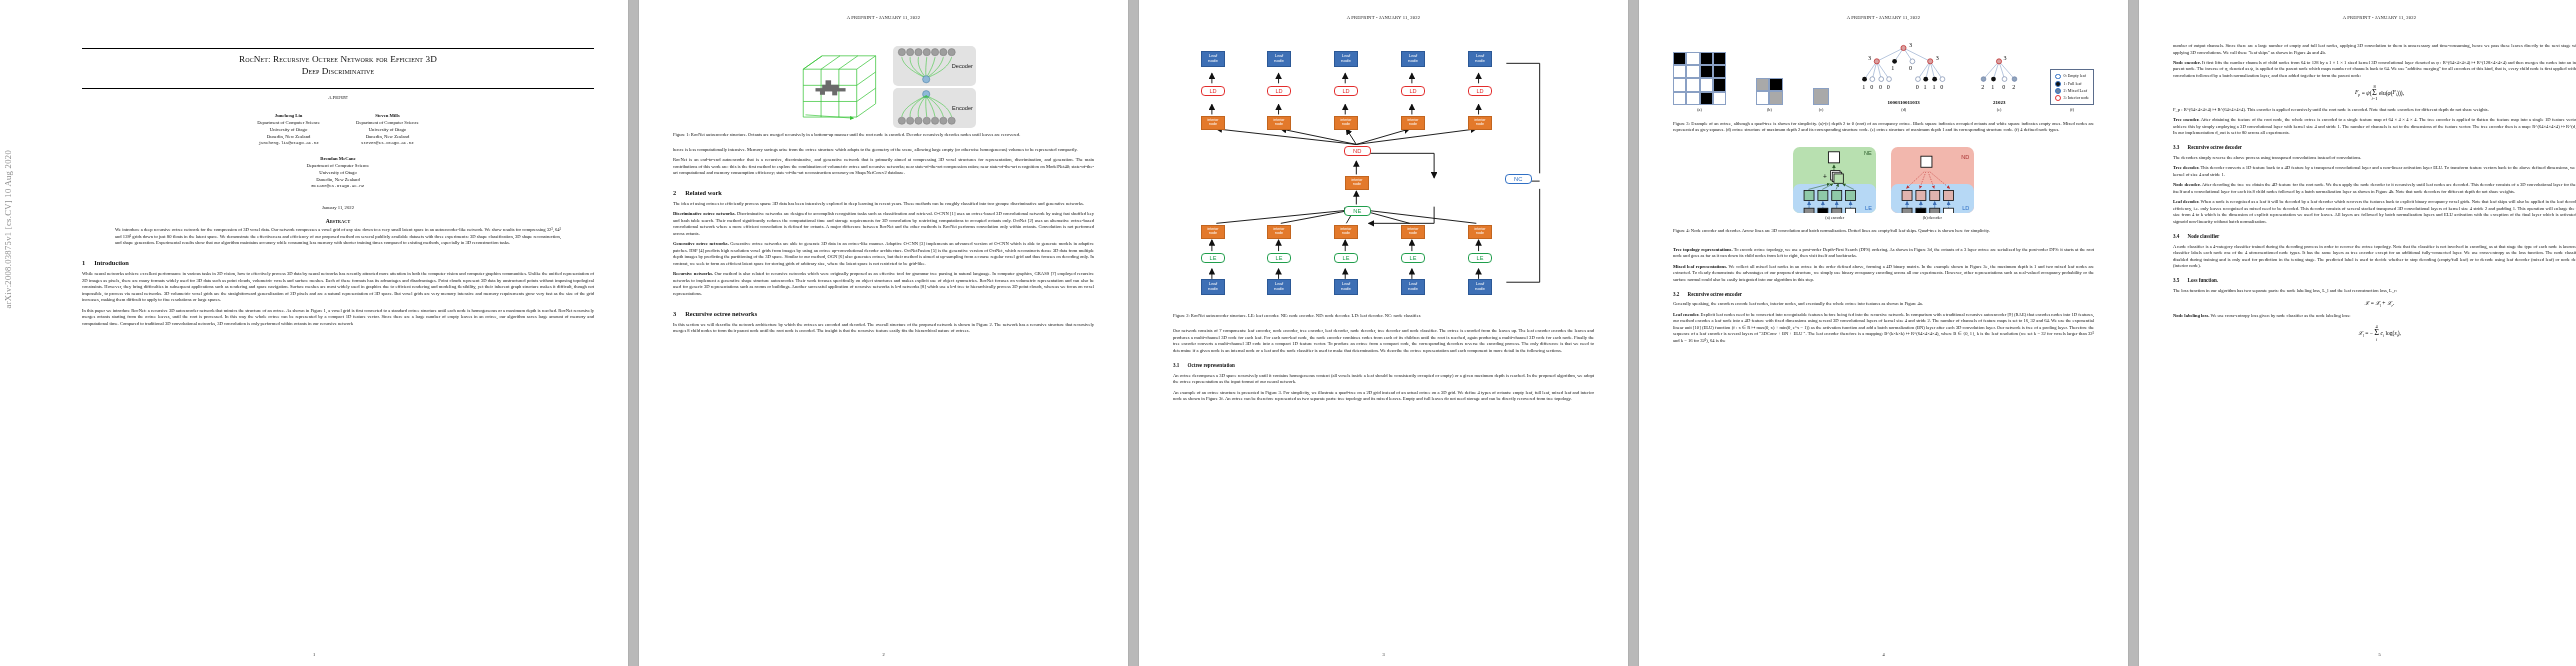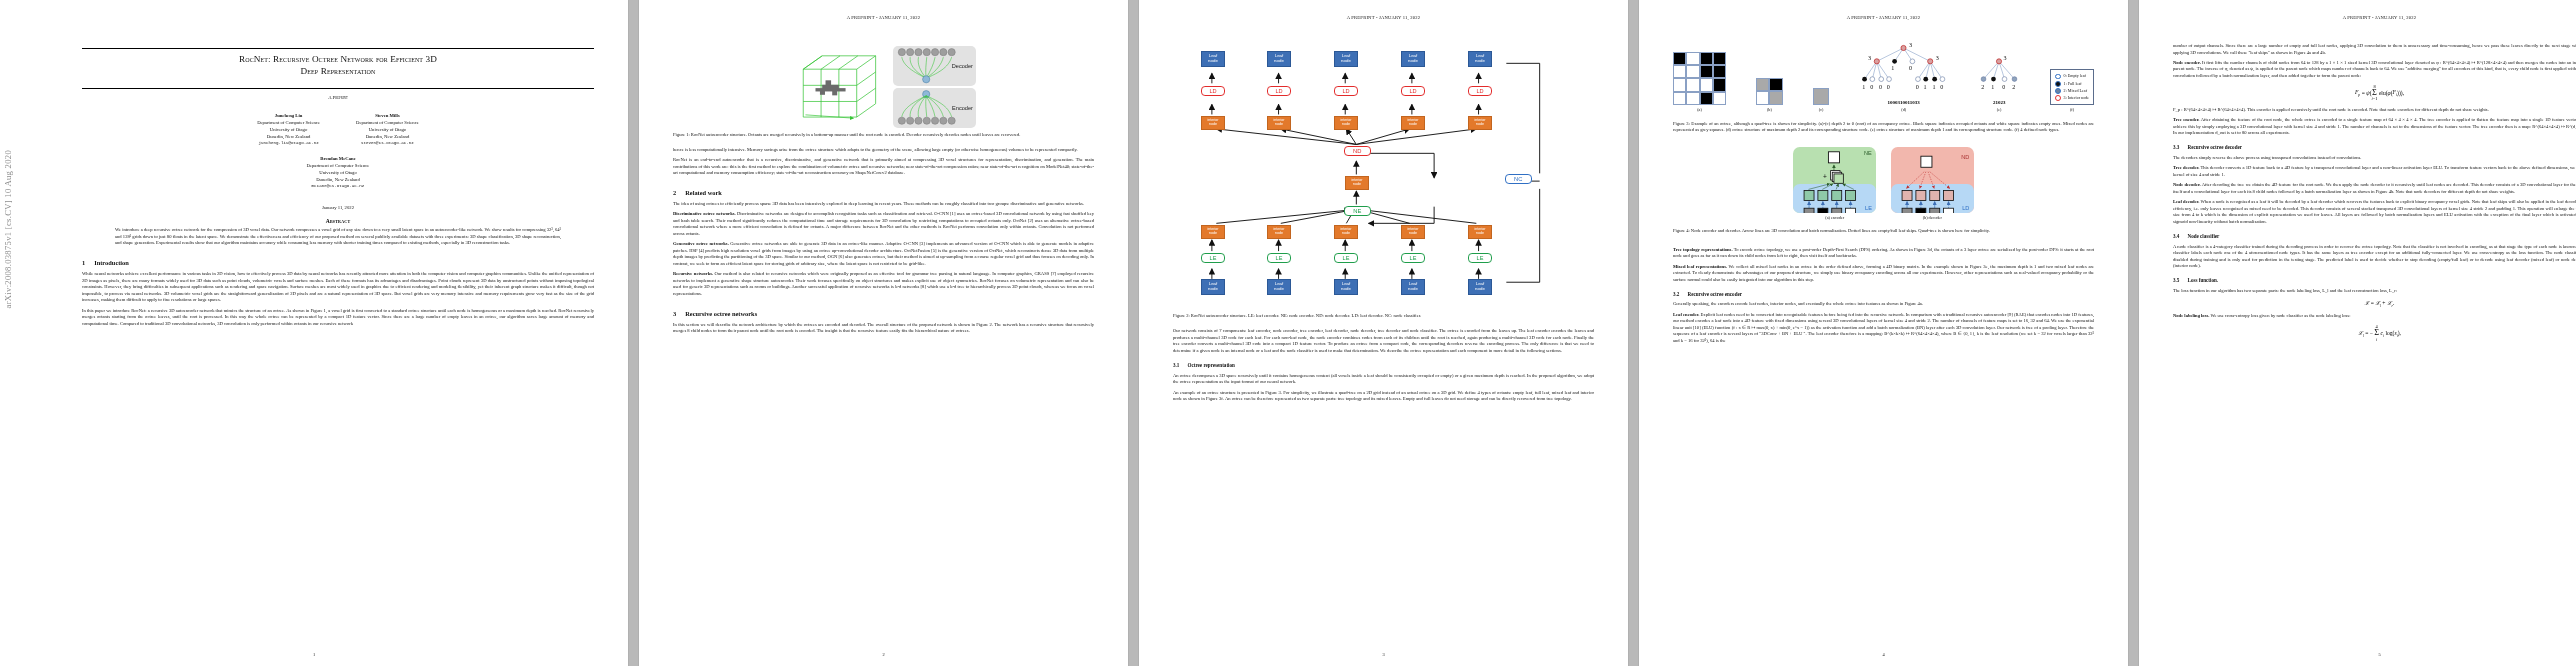--- a/index.html
+++ b/index.html
@@ -91,21 +91,21 @@
 
 <div class="viewport">
 
   <div class="page p1">
     <div class="arxiv">arXiv:2008.03875v1  [cs.CV]  10 Aug 2020</div>
 
     <div style="position:absolute;left:82px;right:34px;top:48px;">
       <div class="rule"></div>
       <div class="title">
         <div>RocNet: Recursive Octree Network for Efficient 3D</div>
-        <div>Deep Representation</div>
+        <div>Deep Discriminative</div>
       </div>
       <div class="rule"></div>
 
       <div class="preprint">A Preprint</div>
 
       <div class="authors">
         <div class="auth">
           <div class="nm">Juncheng Liu</div>
           <div>Department of Computer Science</div>
           <div>University of Otago</div>

